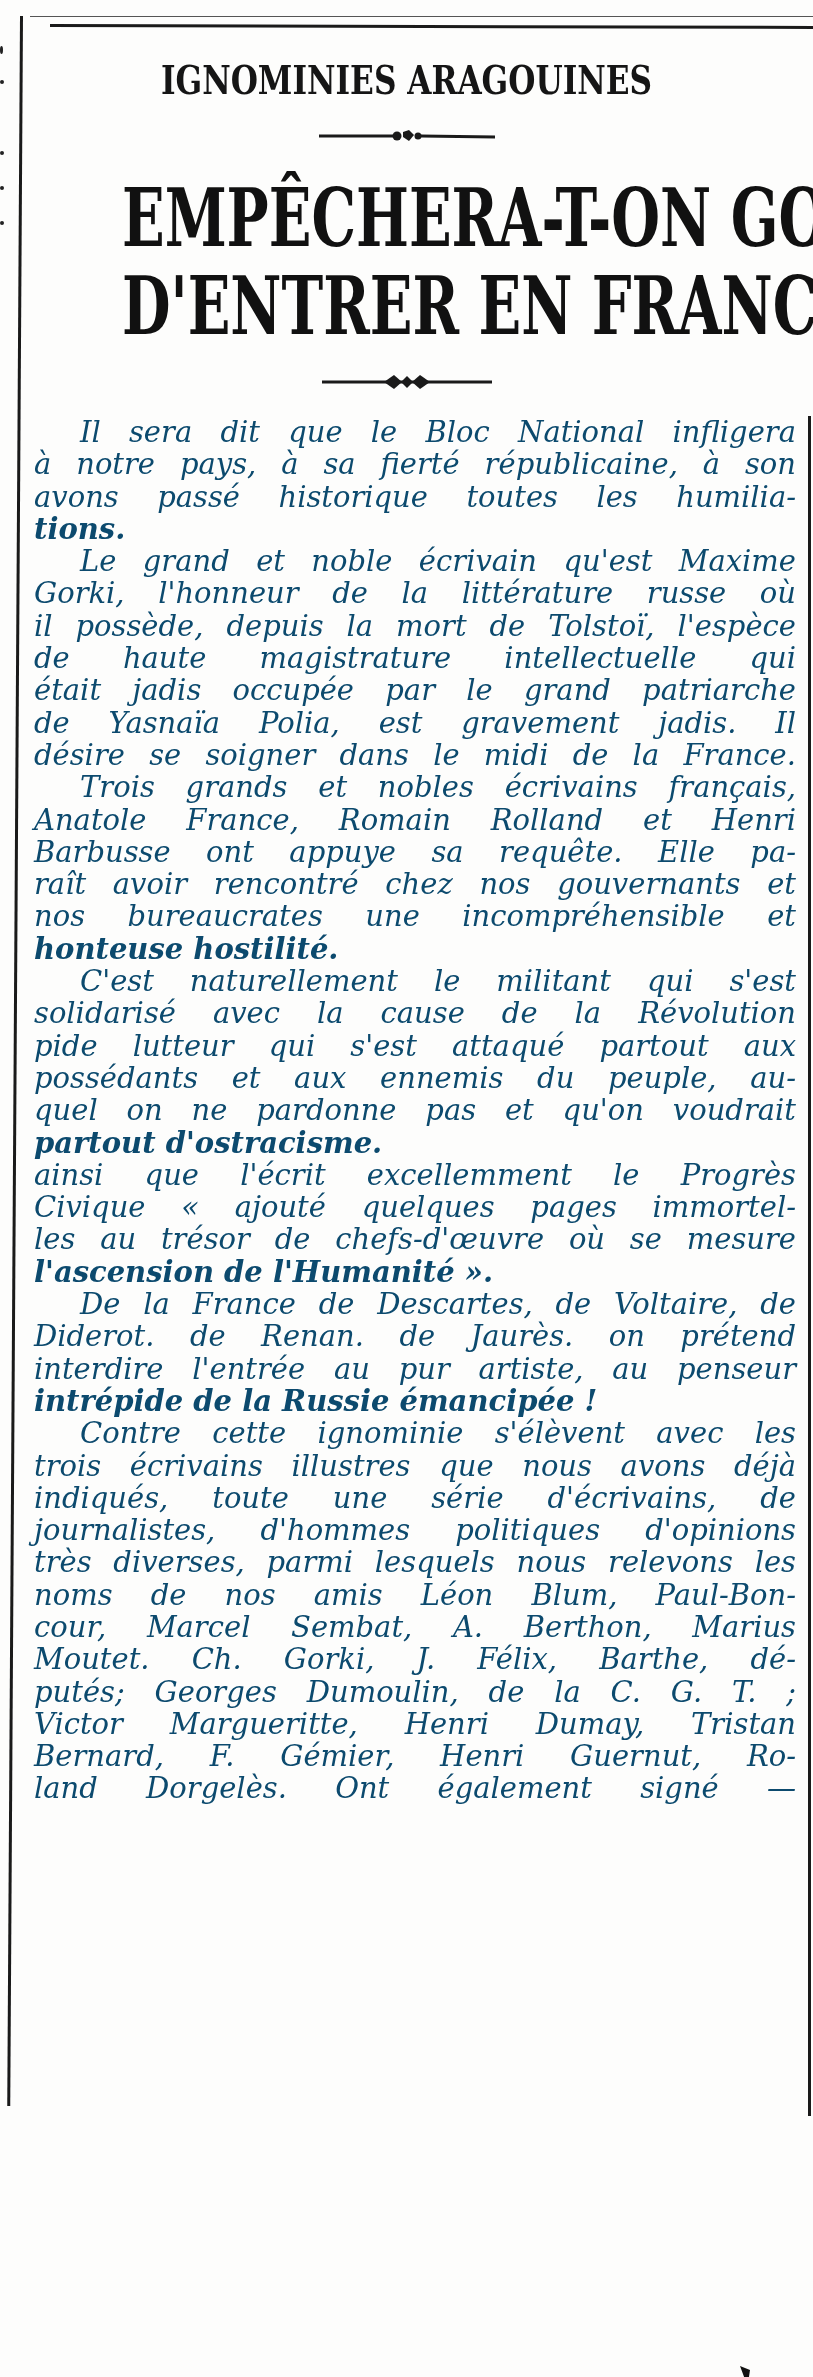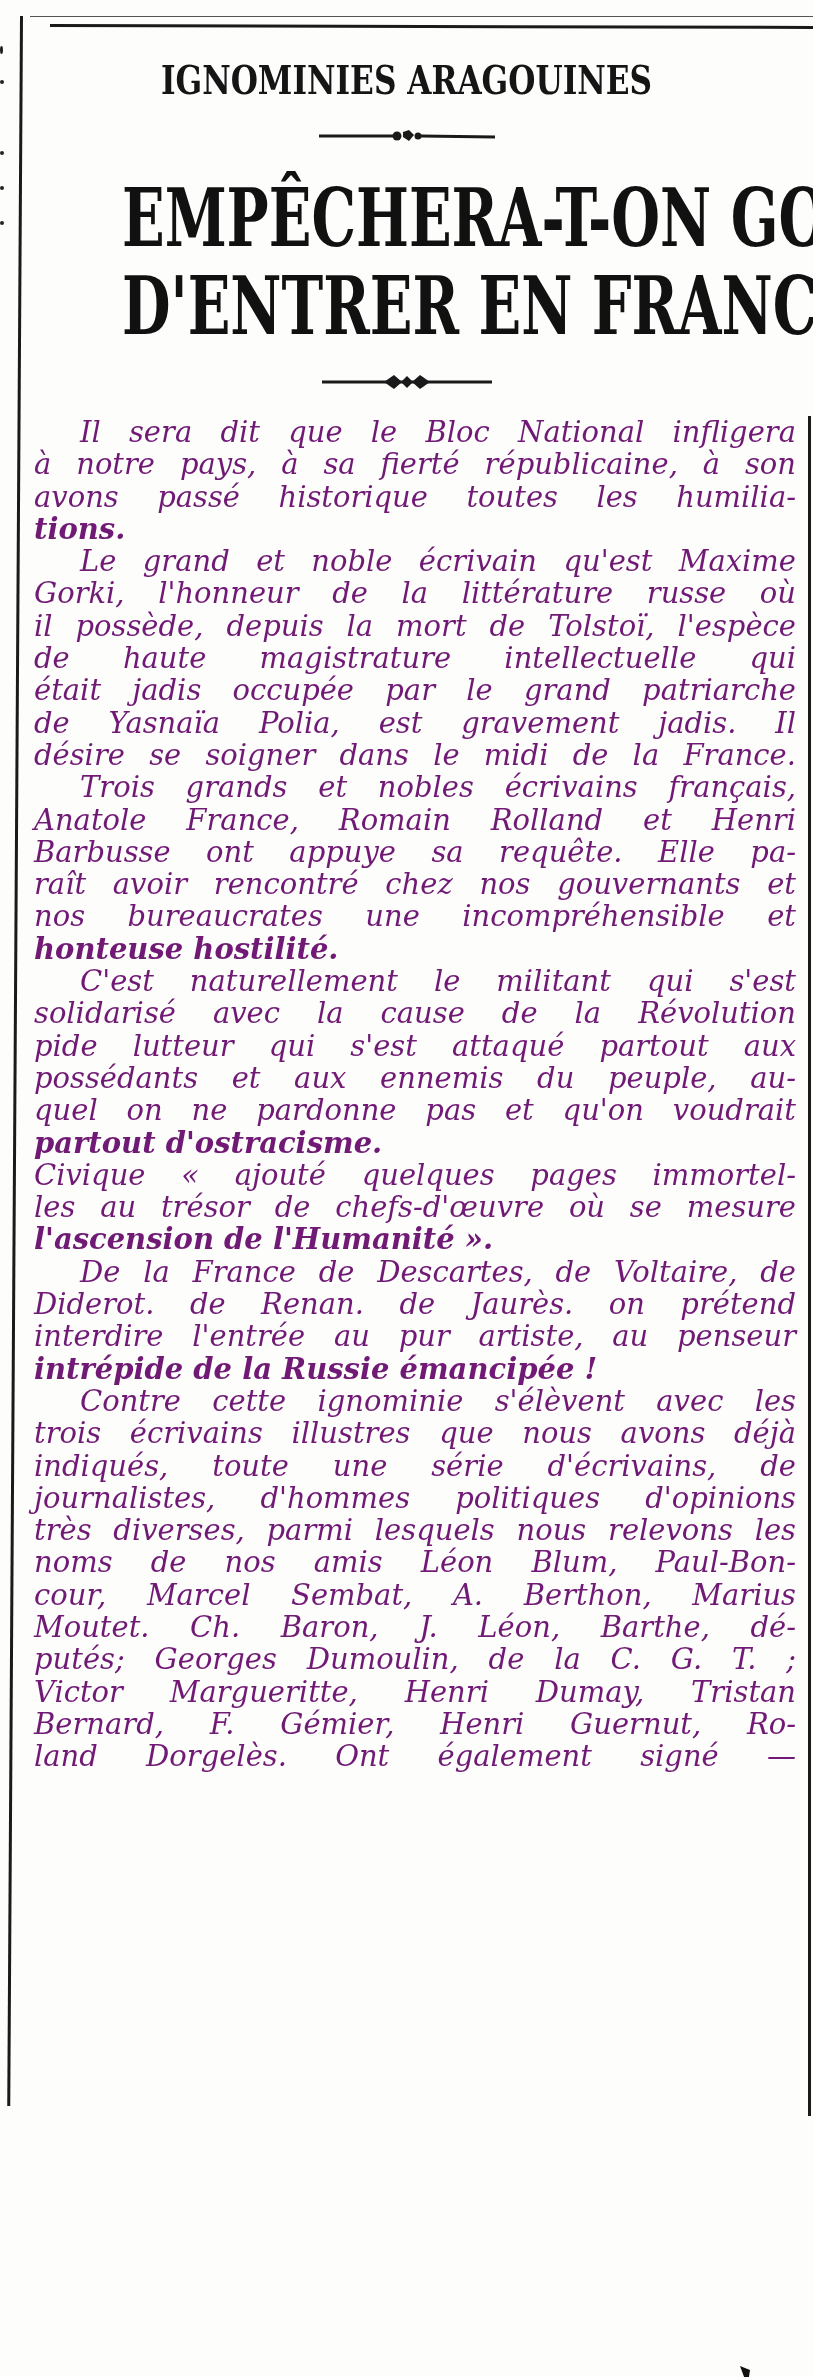--- a/index.html
+++ b/index.html
@@ -105,21 +105,21 @@
     .headline-line { display: block; }
     .body-text {
       position: absolute;
       left: 34px;
       top: 400px;
       width: 762px;
       font-family: "DejaVu Serif", serif;
       font-style: italic;
       font-size: 29px;
       line-height: 32.3px;
-      color: #701a75;
+      color: #0c4a6e;
       text-align: justify;
     }
     .para {
       margin: 0;
       text-indent: 46px;
       text-align: justify;
     }
     .para .line {
       display: block;
       text-align: justify;
@@ -217,41 +217,42 @@
     <p class="para" style="text-indent:0">
       <span class="line first">C'est naturellement le militant qui s'est</span>
       <span class="line">solidarisé avec la cause de la Révolution</span>
       <span class="line">pide lutteur qui s'est attaqué partout aux</span>
       <span class="line">possédants et aux ennemis du peuple, au-</span>
       <span class="line">quel on ne pardonne pas et qu'on voudrait</span>
       <span class="line last">partout d'ostracisme.</span>
     </p>
 
     <p class="para" style="text-indent:0">
+      <span class="line">ainsi que l'écrit excellemment le Progrès</span>
       <span class="line">Civique « ajouté quelques pages immortel-</span>
       <span class="line">les au trésor de chefs-d'œuvre où se mesure</span>
       <span class="line last">l'ascension de l'Humanité ».</span>
     </p>
 
     <p class="para" style="text-indent:0">
       <span class="line first">De la France de Descartes, de Voltaire, de</span>
       <span class="line">Diderot. de Renan. de Jaurès. on prétend</span>
       <span class="line">interdire l'entrée au pur artiste, au penseur</span>
       <span class="line last">intrépide de la Russie émancipée !</span>
     </p>
 
     <p class="para" style="text-indent:0">
       <span class="line first">Contre cette ignominie s'élèvent avec les</span>
       <span class="line">trois écrivains illustres que nous avons déjà</span>
       <span class="line">indiqués, toute une série d'écrivains, de</span>
       <span class="line">journalistes, d'hommes politiques d'opinions</span>
       <span class="line">très diverses, parmi lesquels nous relevons les</span>
       <span class="line">noms de nos amis Léon Blum, Paul-Bon-</span>
       <span class="line">cour, Marcel Sembat, A. Berthon, Marius</span>
-      <span class="line">Moutet. Ch. Baron, J. Léon, Barthe, dé-</span>
+      <span class="line">Moutet. Ch. Gorki, J. Félix, Barthe, dé-</span>
       <span class="line">putés; Georges Dumoulin, de la C. G. T. ;</span>
       <span class="line">Victor Margueritte, Henri Dumay, Tristan</span>
       <span class="line">Bernard, F. Gémier, Henri Guernut, Ro-</span>
       <span class="line">land Dorgelès. Ont également signé —</span>
     </p>
 
   </div>
 
   <div class="corner-mark"></div>
 

